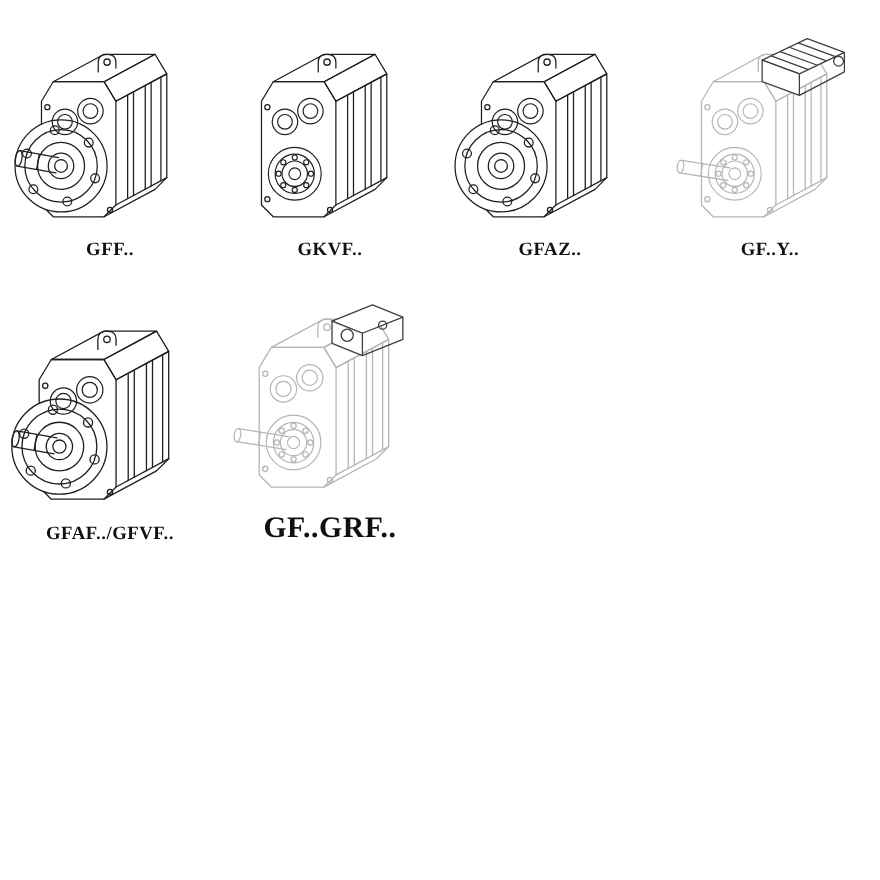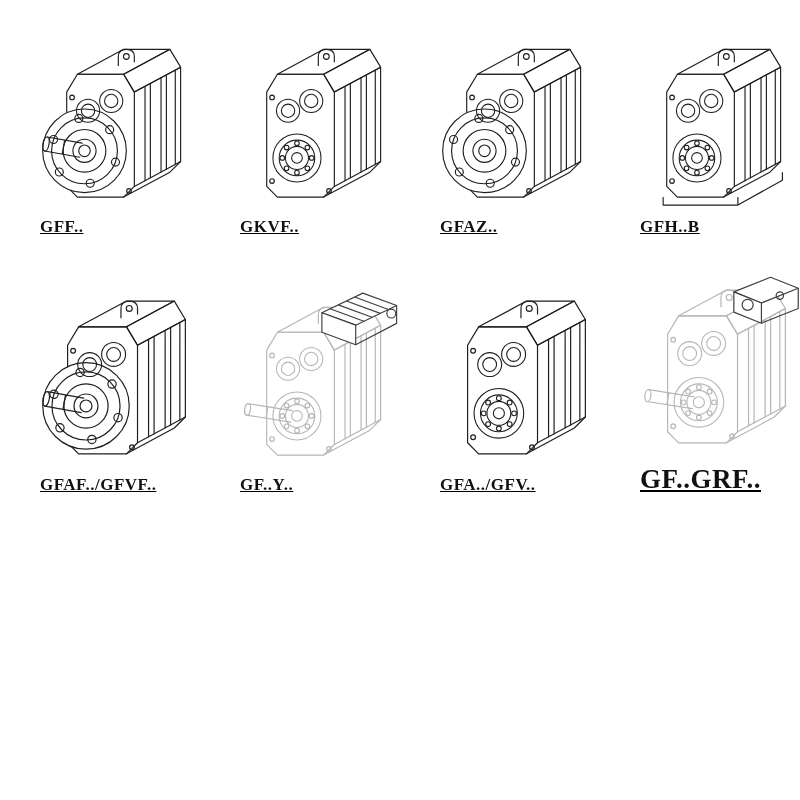--- a/index.html
+++ b/index.html
@@ -2,22 +2,22 @@
 <html style="--ink: #1f1f1f; --light: #b6b6b6; --dark-accessory: #3f3f3f; --label: #111111; --frame: #cccccc;"><head>
 <meta charset="utf-8">
 <style>
   html,body{margin:0;padding:0;background:#fff;}
   .page{
     width:800px;height:800px;background:#fff;box-sizing:border-box;
     display:grid;grid-template-columns:repeat(4,200px);
     grid-template-rows:258px 258px 284px;
   }
   .cell{
-    display:flex;flex-direction:column;align-items:flex-start;justify-content:flex-end;
-    box-sizing:border-box;padding-bottom:5px;text-decoration:underline;
+    display:flex;flex-direction:column;align-items:center;justify-content:flex-end;
+    box-sizing:border-box;padding-bottom:5px;
   }
   svg.fig{width:178px;height:198px;margin-bottom:2px;flex:0 0 auto;}
   .row3 svg.fig{width:184px;height:206px;}
   .label{
     font-family:"Liberation Serif",serif;font-weight:bold;
     font-size:17px;color:var(--label,#111);letter-spacing:.5px;
     text-align:center;line-height:1.1;
   }
   .cell.big .label{font-size:27px;}
   .cell.boxed{border:1px solid var(--frame,#ccc);}
@@ -156,60 +156,43 @@
   <figure class="cell">
     <svg class="fig ink" viewBox="0 0 200 220">
       <use href="#gb-body"></use>
       <use href="#gb-flange"></use>
       <use href="#gb-topbores"></use>
     </svg>
     <figcaption class="label">GFAZ..</figcaption>
   </figure>
 
 
-  <figure class="cell">
-    <svg class="fig ink" viewBox="0 0 200 220">
-      <use href="#gb-body"></use>
-      <use href="#gb-foot"></use>
-      <use href="#gb-topbores"></use>
-      <use href="#gb-bearing"></use>
-    </svg>
-    <figcaption class="label">GFH..B</figcaption>
-  </figure>
-
-
-  <figure class="cell row3">
-    <svg class="fig ink" viewBox="0 0 200 220">
-      <use href="#gb-body"></use>
-      <use href="#gb-flange"></use>
-      <use href="#gb-shaft" transform="rotate(10 50 148)"></use>
-      <use href="#gb-topbores"></use>
-    </svg>
-    <figcaption class="label">GFAF../GFVF..</figcaption>
-  </figure>
+
 
   <figure class="cell">
     <svg class="fig light" viewBox="0 0 200 220">
       <use href="#gb-body"></use>
       <use href="#gb-topbores"></use>
       <use href="#gb-bearing"></use>
       <use href="#gb-outshaft" transform="rotate(9 58 156)"></use>
       <use href="#gb-motor" class="dark"></use>
     </svg>
     <figcaption class="label">GF..Y..</figcaption>
   </figure>
 
   <figure class="cell row3">
     <svg class="fig ink" viewBox="0 0 200 220">
       <use href="#gb-body"></use>
-      <use href="#gb-topbores"></use>
-      <use href="#gb-bearing"></use>
-    </svg>
-    <figcaption class="label">GFA../GFV..</figcaption>
-  </figure>
+      <use href="#gb-flange"></use>
+      <use href="#gb-shaft" transform="rotate(10 50 148)"></use>
+      <use href="#gb-topbores"></use>
+    </svg>
+    <figcaption class="label">GFAF../GFVF..</figcaption>
+  </figure>
+
 
   <figure class="cell row3 big">
     <svg class="fig light" viewBox="0 0 200 220">
       <use href="#gb-body"></use>
       <use href="#gb-topbores"></use>
       <use href="#gb-bearing"></use>
       <use href="#gb-outshaft" transform="rotate(9 58 156)"></use>
       <use href="#gb-adapter" class="dark"></use>
     </svg>
     <figcaption class="label">GF..GRF..</figcaption>

